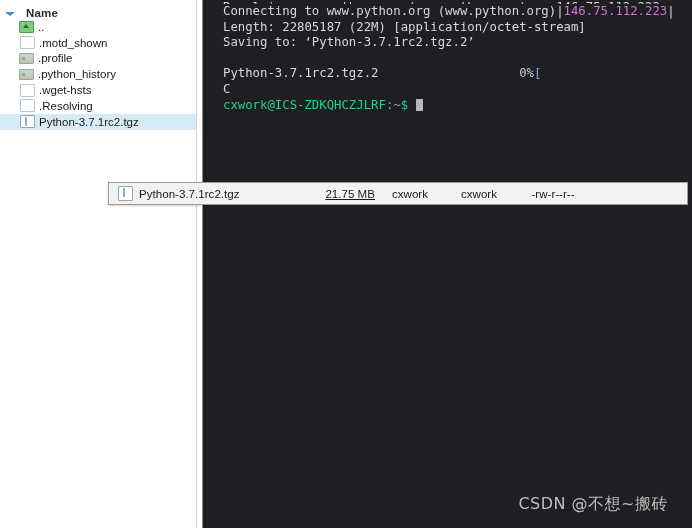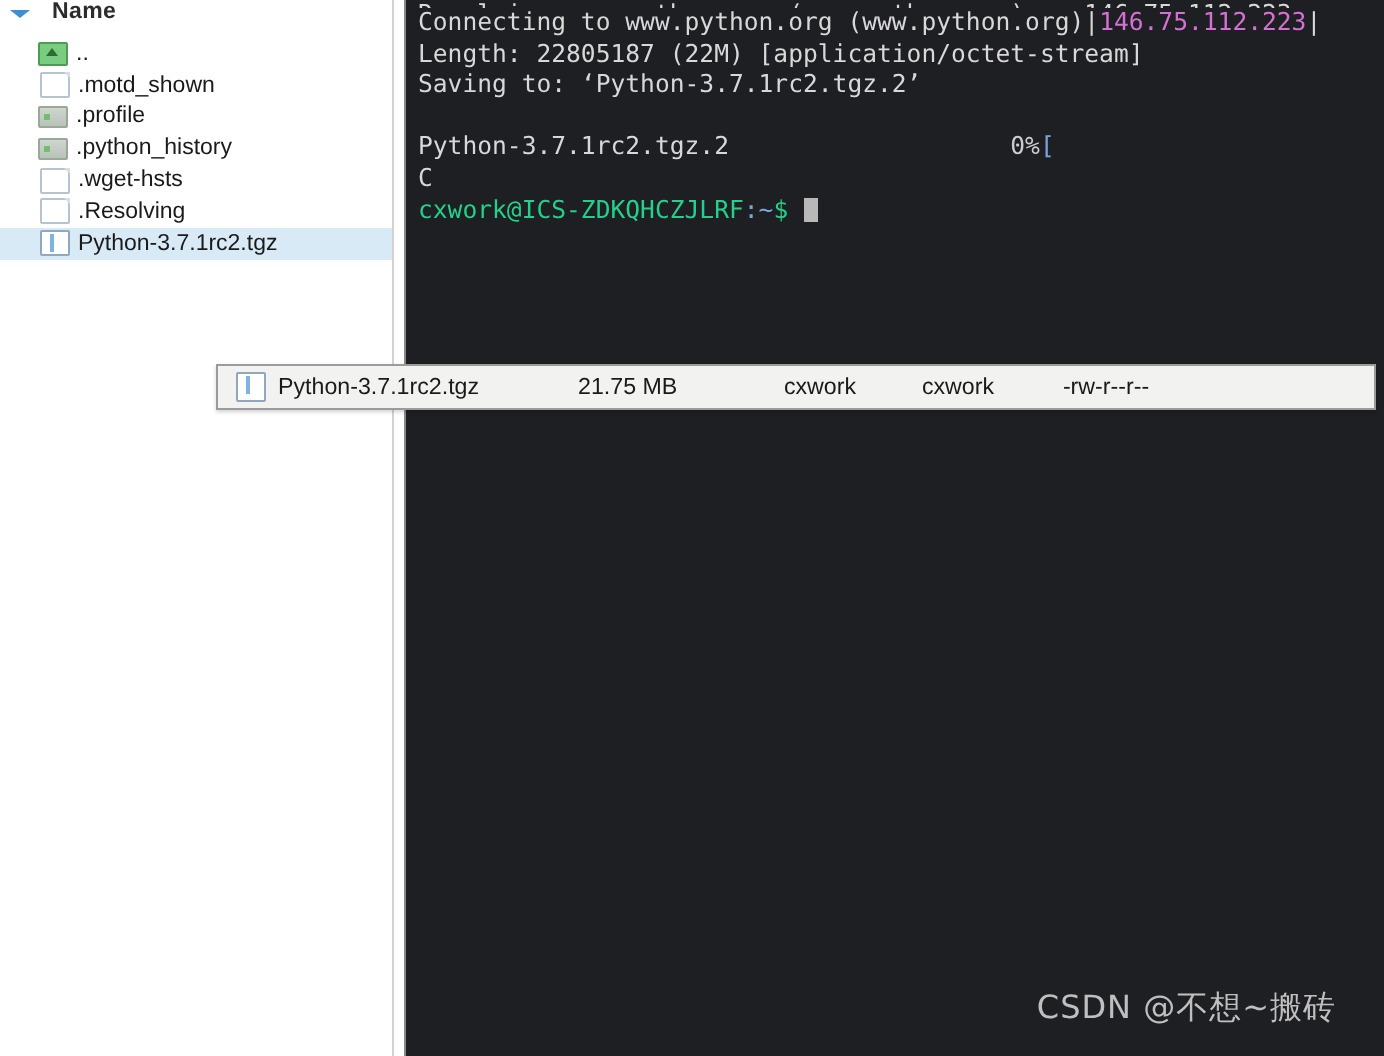--- a/index.html
+++ b/index.html
@@ -27,21 +27,21 @@
     left: 0; top: 0;
     width: 196px;
     height: 528px;
     background: #ffffff;
     overflow: hidden;
     box-sizing: border-box;
   }
   #file-header {
     height: 19px;
     display: flex;
-    align-items: flex-start;
+    align-items: flex-end;
     font-size: 11.5px;
     color: #2c2c2c;
     font-weight: bold;
     background: #ffffff;
     padding-left: 4px;
     box-sizing: border-box;
   }
   .sort-caret {
     width: 12px;
     height: 12px;
@@ -165,21 +165,21 @@
     position: absolute;
     left: 203px; top: 0;
     width: 489px;
     height: 528px;
     background: #1e1f22;
     color: #d8d8d8;
     font-family: "DejaVu Sans Mono", monospace;
     font-size: 12.3px;
     line-height: 15.6px;
     overflow: hidden;
-    padding: 0 0 0 6px;
+    padding: 0 0 0 20px;
     box-sizing: border-box;
   }
   .tline {
     white-space: pre;
     height: 15.6px;
   }
   .tline.clipped {
     height: 4px;
     overflow: hidden;
     line-height: 15.6px;
@@ -215,21 +215,21 @@
   }
   #file-tooltip .tt-icon {
     width: 13px; height: 13px;
     position: relative;
     margin-left: 9px;
     margin-right: 6px;
     flex: 0 0 13px;
   }
   .tt-cell { display: inline-block; }
   .tt-name { min-width: 150px; }
-  .tt-size { min-width: 86px; text-align: left; }
+  .tt-size { min-width: 86px; text-align: right; text-decoration: underline; }
   .tt-date { min-width: 150px; text-align: center; }
   .tt-owner { min-width: 70px; text-align: center; }
   .tt-group { min-width: 68px; text-align: center; }
   .tt-perms { min-width: 80px; text-align: center; }
 
   
   #watermark {
     position: absolute;
     right: 24px;
     bottom: 16px;

